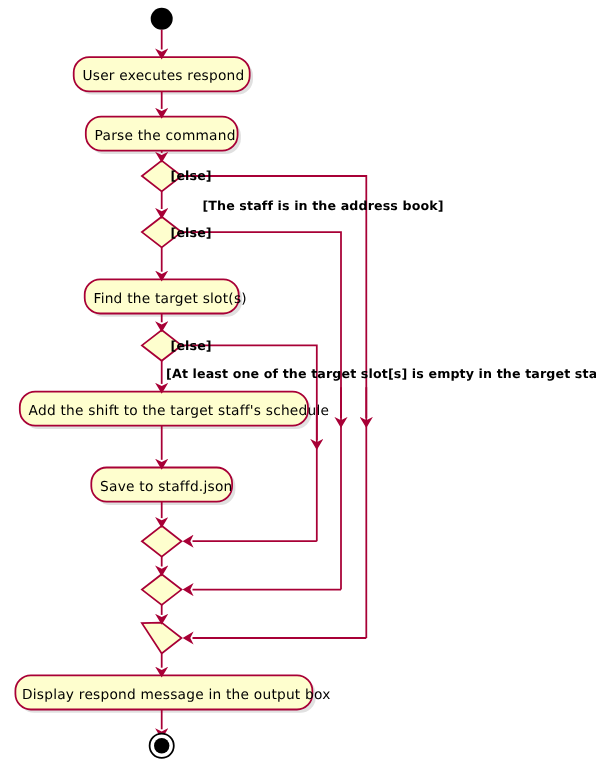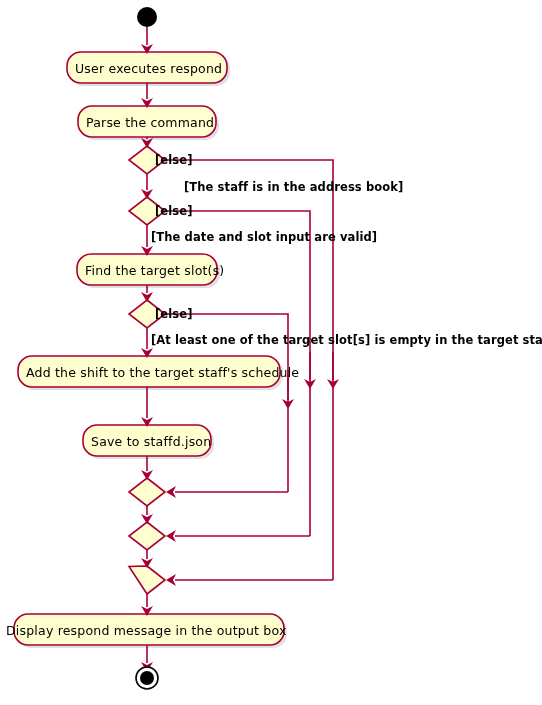--- a/index.html
+++ b/index.html
@@ -125,27 +125,26 @@
   <div class="node-label" style="left:75px;top:61px;width:144px;text-align:center;">User executes respond</div>
 
   <div class="node-label" style="left:86px;top:115px;width:122px;text-align:left;">Parse the command</div>
 
   <div class="node-label" style="left:85px;top:263px;width:124px;text-align:right;">Find the target slot(s)</div>
 
   <div class="node-label" style="left:26px;top:365px;width:246px;text-align:center;">Add the shift to the target staff's schedule</div>
 
   <div class="node-label" style="left:91px;top:434px;width:112px;text-align:left;">Save to staffd.json</div>
 
-  <div class="node-label" style="left:6px;top:623px;width:254px;text-align:center;">Display respond message in the output box</div>
+  <div class="node-label" style="left:20px;top:623px;width:254px;text-align:center;">Display respond message in the output box</div>
 
   <div class="guard-label" style="left:155px;top:153px;">[else]</div>
 
   <div class="guard-label" style="left:151px;top:180px;margin-left:33px;">[The staff is in the address book]</div>
 
   <div class="guard-label" style="left:155px;top:204px;">[else]</div>
 
-  <div class="guard-label" style="left:151px;top:230px;">[The date and slot input are valid]</div>
 
   <div class="guard-label" style="left:155px;top:307px;">[else]</div>
 
   <div class="guard-label" style="left:151px;top:333px;">[At least one of the target slot[s] is empty in the target staff's schedule]</div>
 
 </div>
 
 </body></html>

